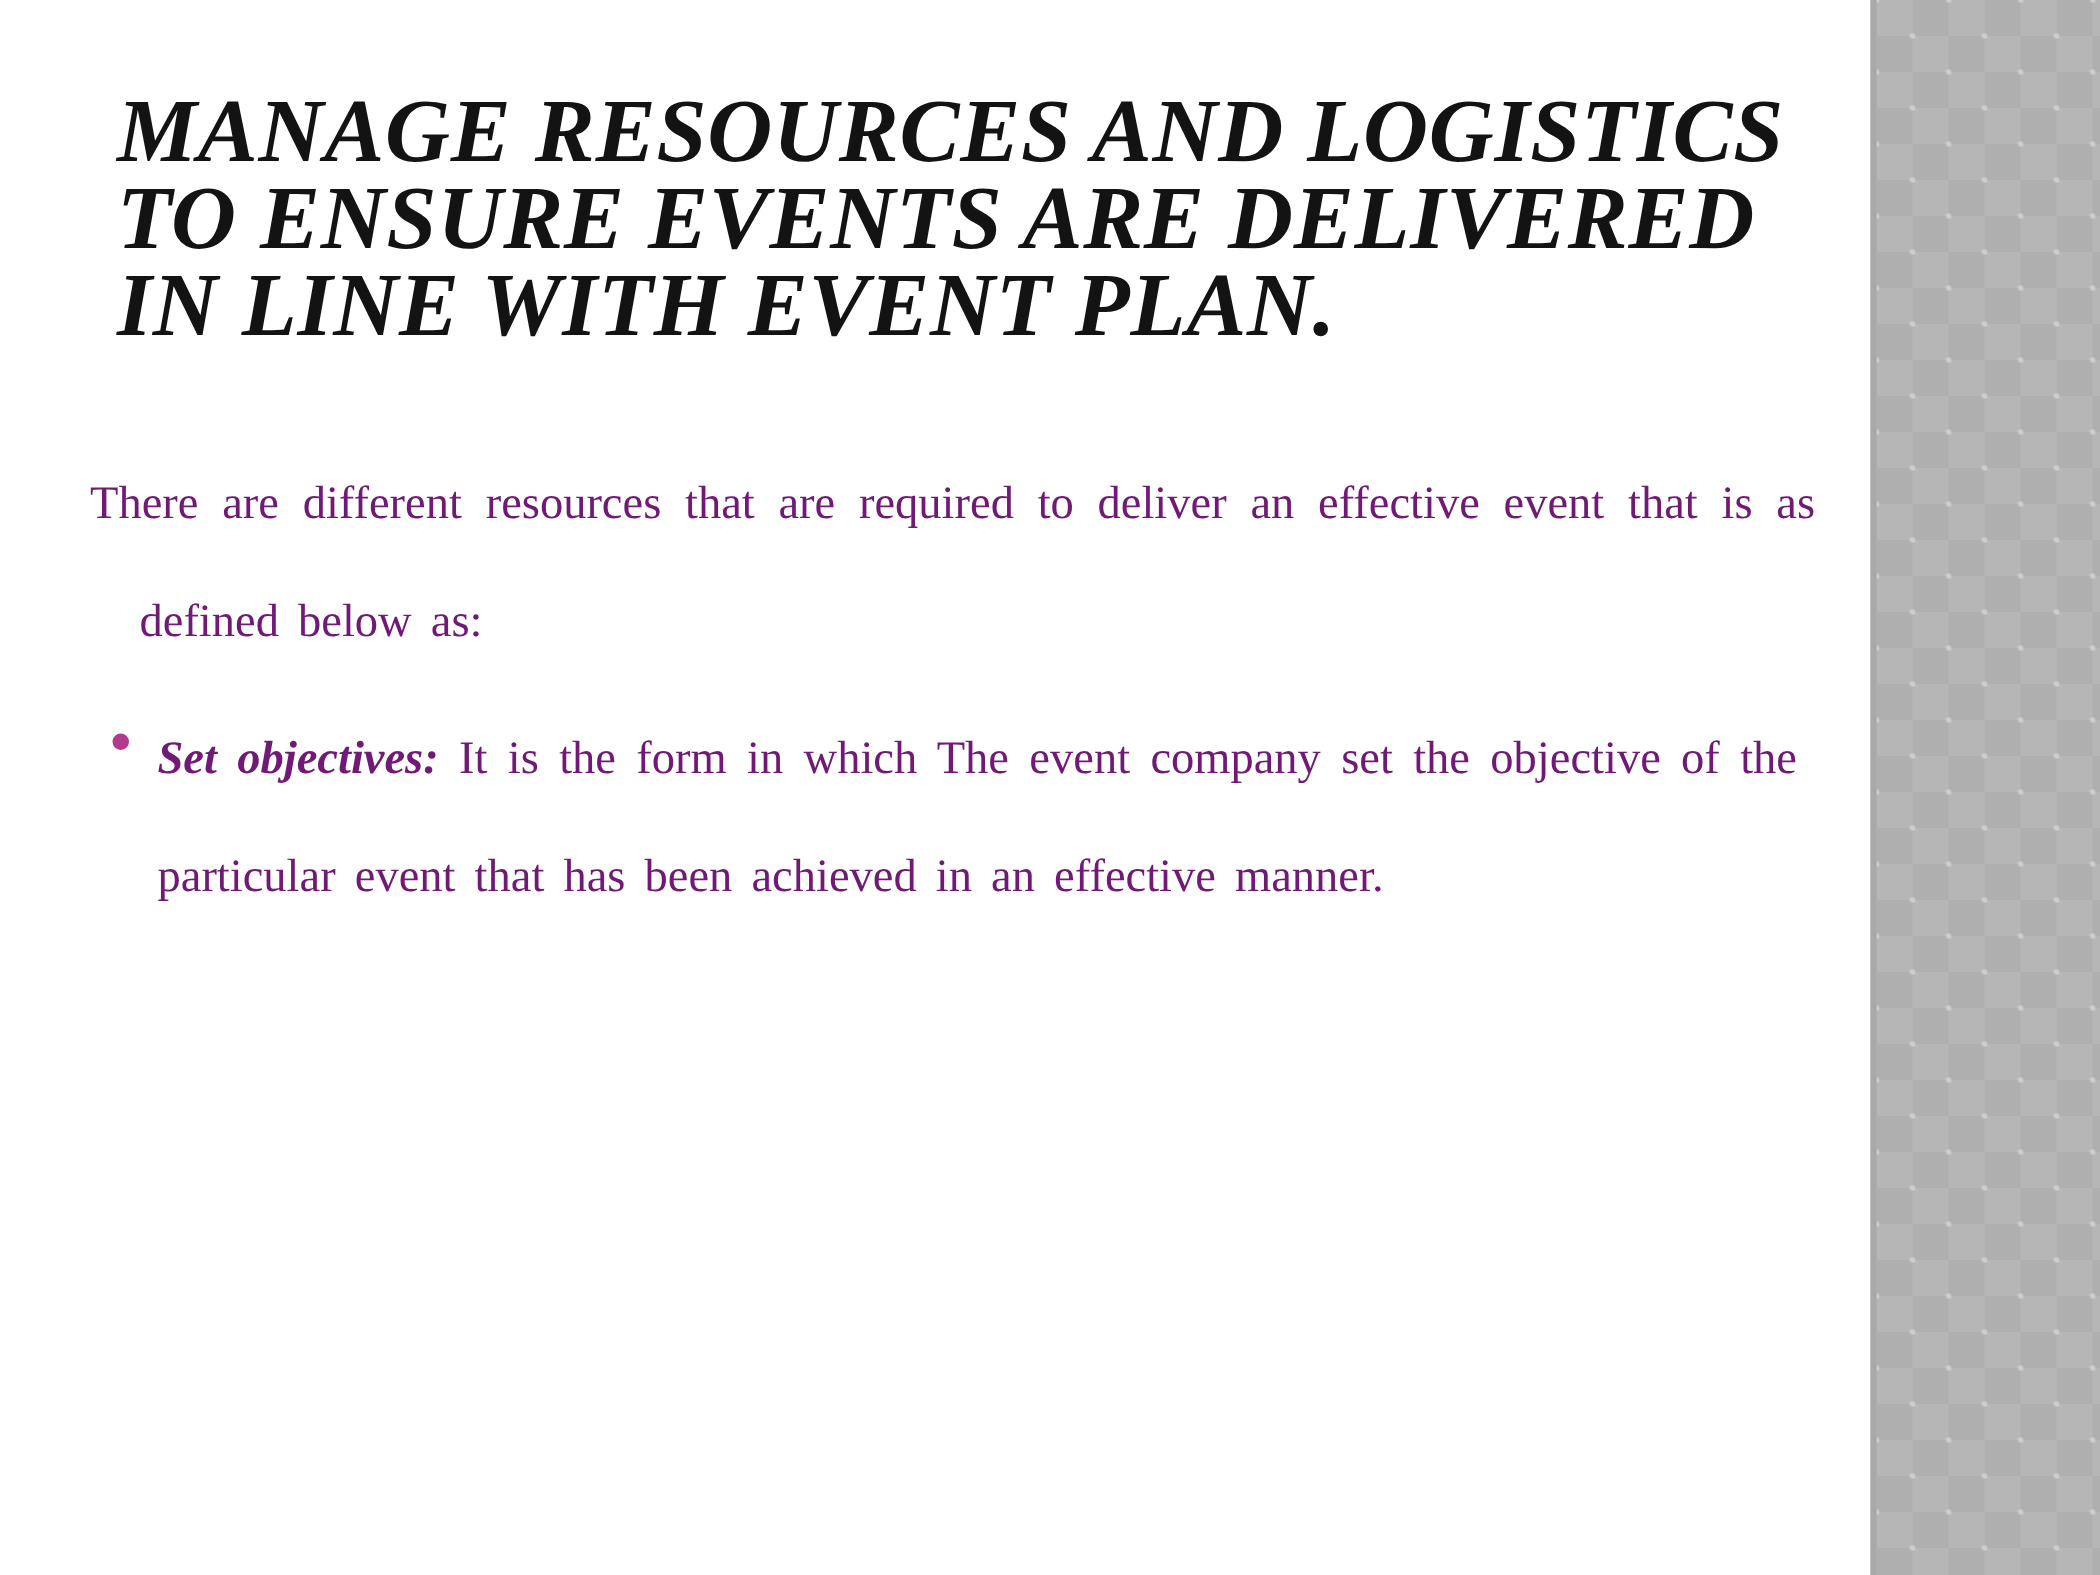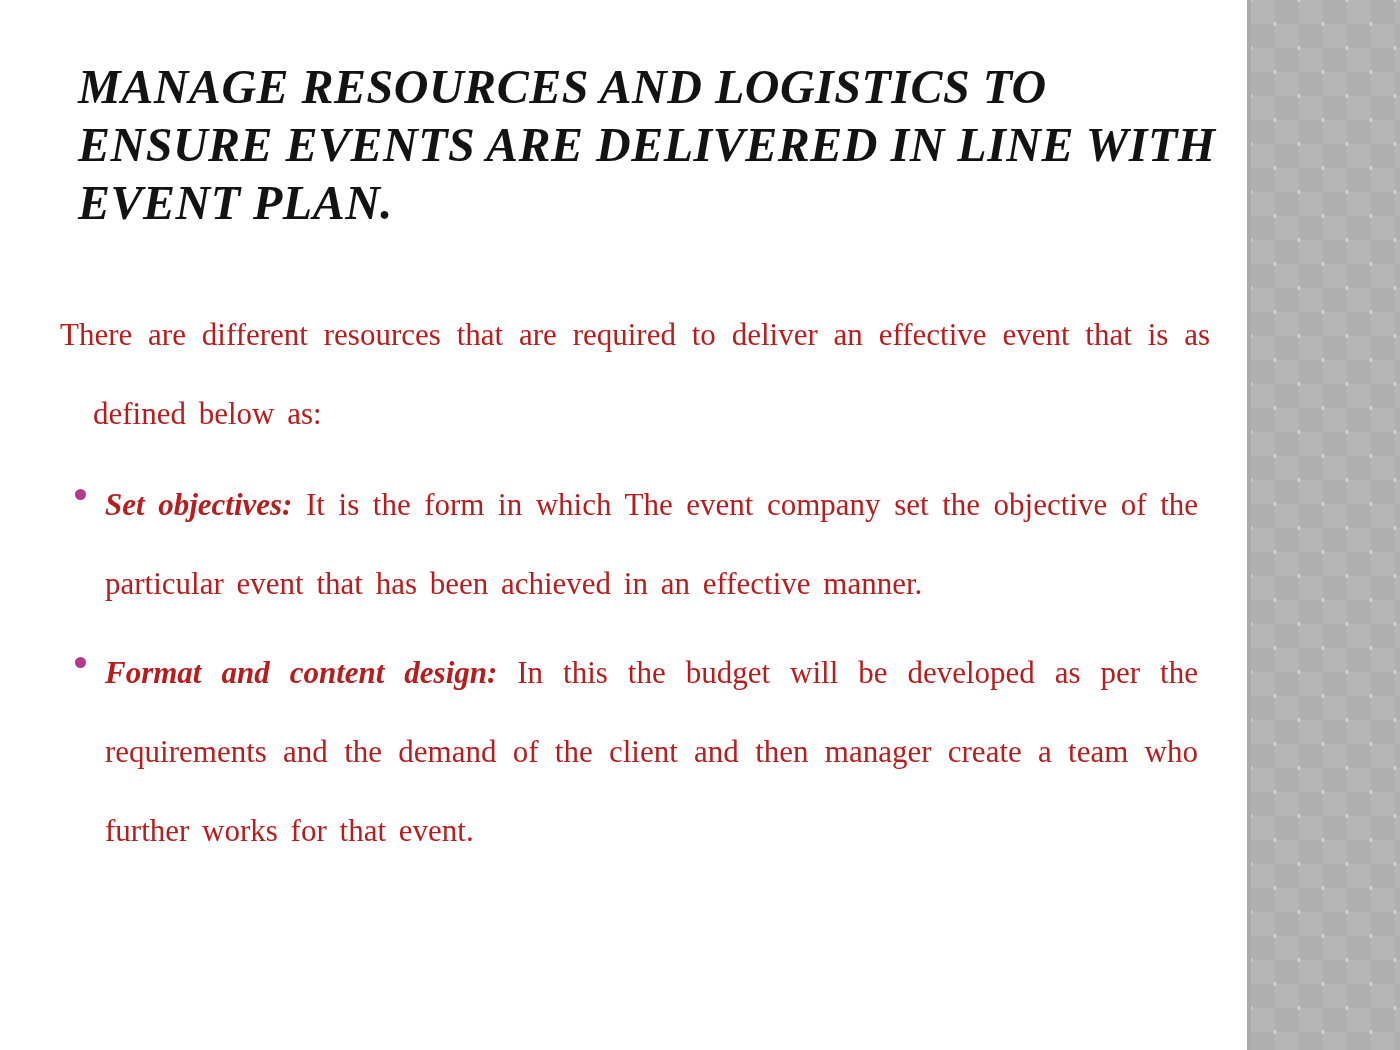--- a/index.html
+++ b/index.html
@@ -20,35 +20,35 @@
     height: 1050px;
     background: #ffffff;
   }
   .title {
     position: absolute;
     left: 78px;
     top: 58px;
     width: 1165px;
     margin: 0;
     font-family: "Liberation Serif", "DejaVu Serif", serif;
-    font-size: 48px;
+    font-size: 60px;
     line-height: 58px;
     font-weight: bold;
     font-style: italic;
     color: #131313;
     letter-spacing: 0.5px;
   }
   .body-text {
     position: absolute;
     left: 60px;
     top: 295px;
     width: 1150px;
     font-size: 31px;
     line-height: 79px;
-    color: #b91c1c;
+    color: #701a75;
     text-align: justify;
     word-spacing: 5px;
   }
   .intro {
     margin: 0 0 10px 0;
     padding-left: 33px;
     text-indent: -33px;
   }
   .bullets {
     list-style: none;
@@ -102,24 +102,19 @@
     <p class="intro">There are different resources that are required to deliver an effective event that is as defined below as:</p>
 
     <ul class="bullets">
 
       <li class="bullet-item">
         <span class="bullet-dot"></span>
         <span class="bullet-lead">Set objectives:</span>
         <span class="bullet-rest">It is the form in which The event company set the objective of the particular event that has been achieved in an effective manner.</span>
       </li>
 
-      <li class="bullet-item">
-        <span class="bullet-dot"></span>
-        <span class="bullet-lead">Format and content design:</span>
-        <span class="bullet-rest">In this the budget will be developed as per the requirements and the demand of the client and then manager create a team who further works for that event.</span>
-      </li>
 
     </ul>
   </div>
 
   <div class="side-panel"></div>
 
 </div>
 
 </body></html>

